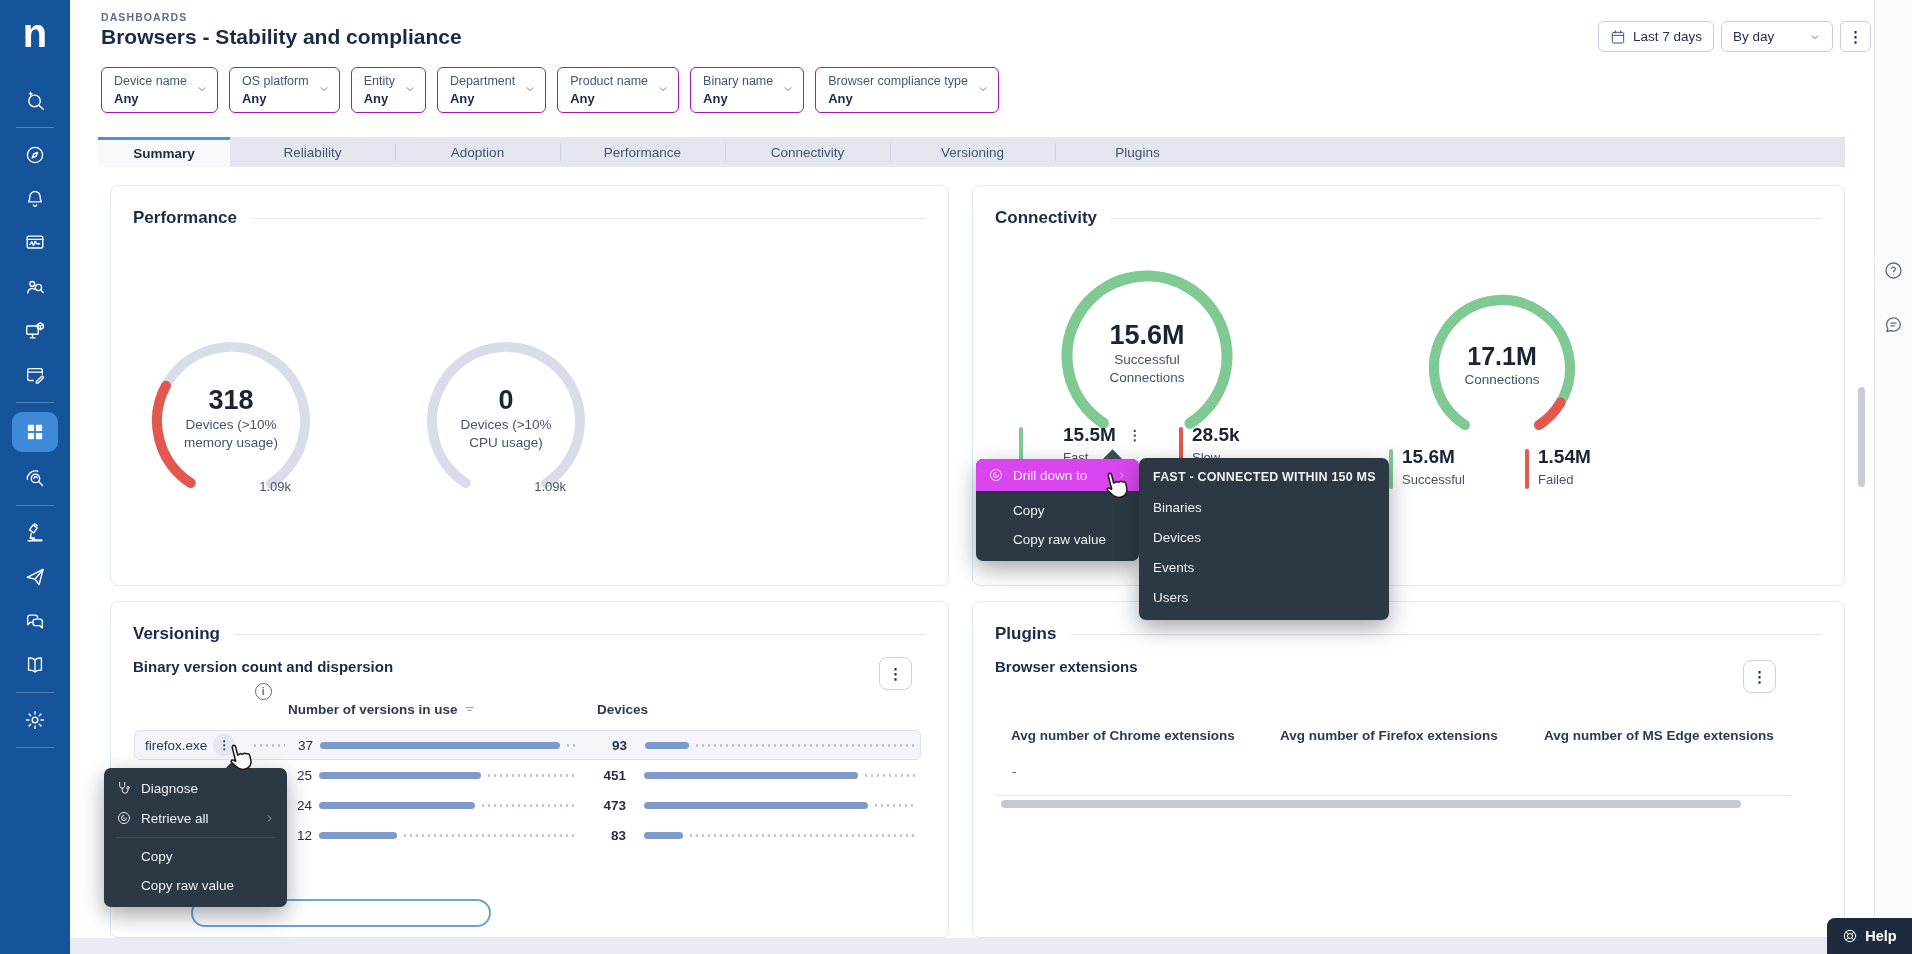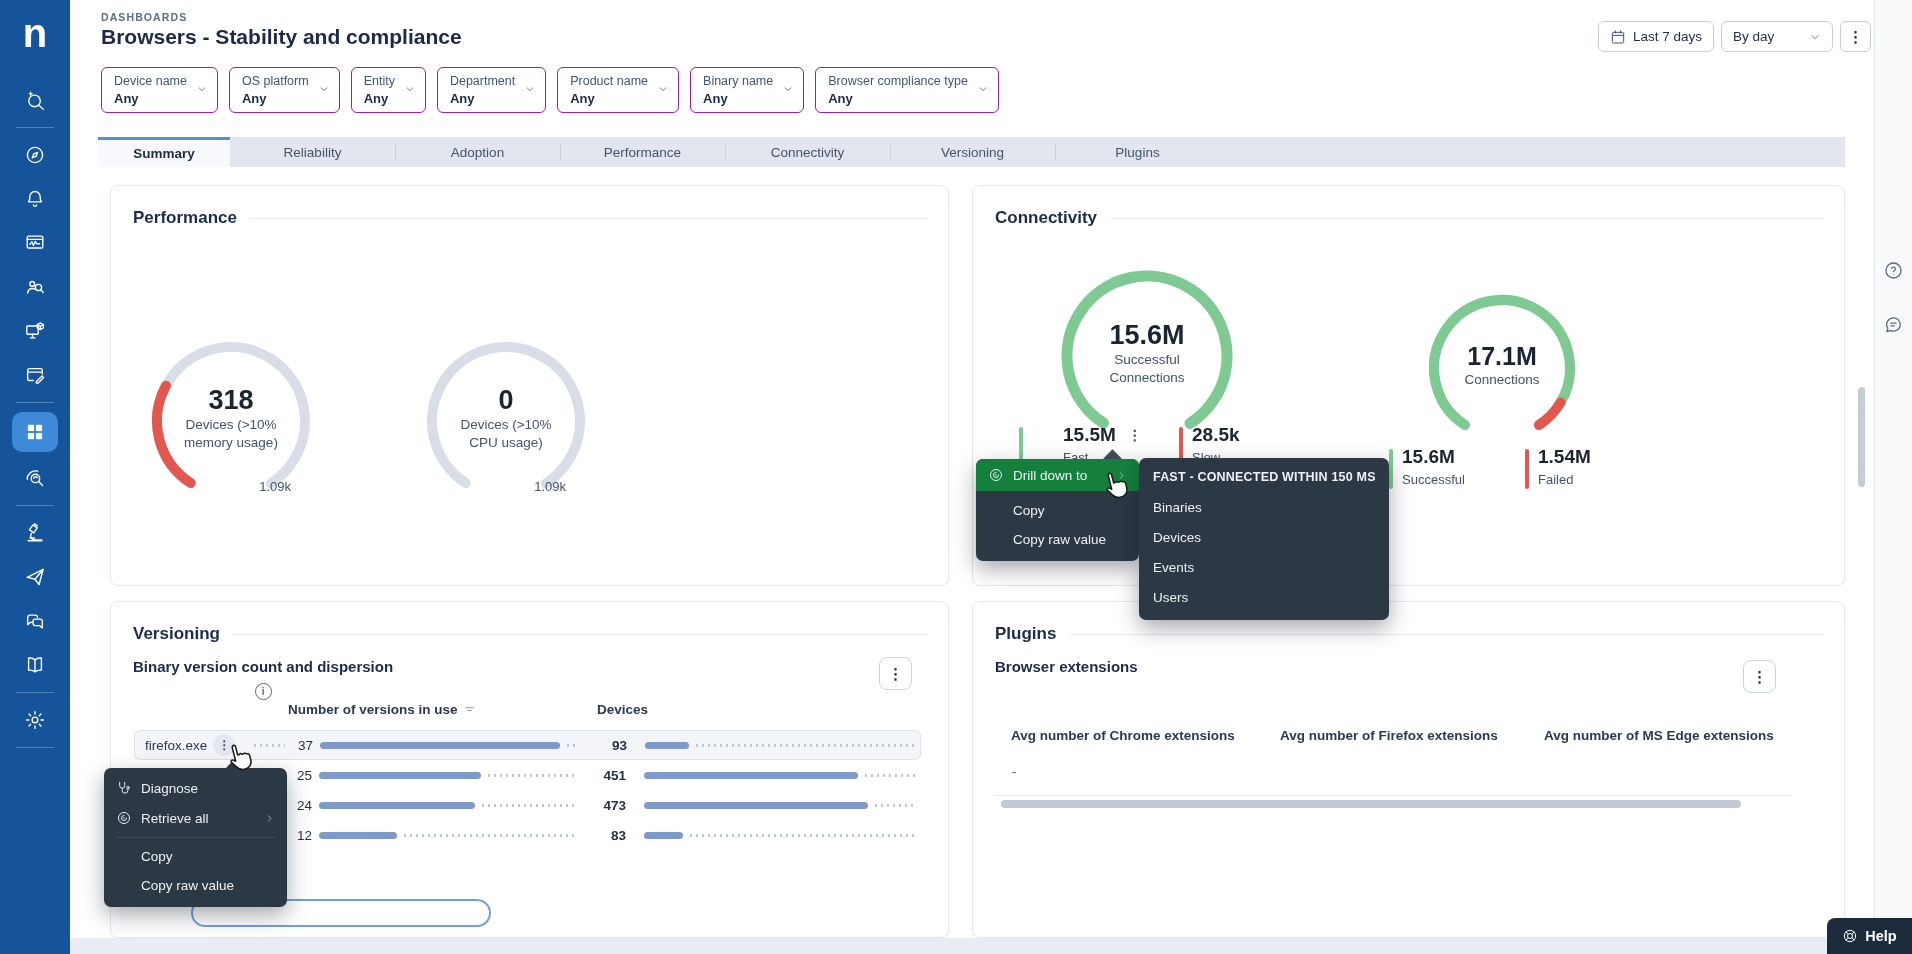--- a/index.html
+++ b/index.html
@@ -85,21 +85,21 @@
   .pcols{position:absolute;left:38px;top:126px;display:flex;}
   .pcol{font-size:13.5px;font-weight:700;color:#2a3a55;white-space:nowrap;overflow:hidden;box-sizing:border-box;}
   .pvals{position:absolute;left:39px;top:162px;display:flex;}
   .pval{font-size:13.5px;color:#44536d;}
   .pdiv{position:absolute;left:22px;top:193px;width:796px;height:1px;background:#e6e9f0;}
   .hscroll{position:absolute;left:28px;top:198px;width:740px;height:8px;border-radius:4px;background:#c3c9d4;cursor:pointer;}
 
   
   .dmenu{position:absolute;background:#2c3844;border-radius:7px;box-shadow:0 8px 22px rgba(15,25,40,.38);color:#eef1f5;font-size:13.5px;z-index:50;}
   .mi{height:30px;display:flex;align-items:center;gap:9px;padding:0 12px;white-space:nowrap;cursor:pointer;}
-  .mi.hl{background:#15803d;border-radius:7px 7px 0 0;height:32px;}
+  .mi.hl{background:#d946ef;border-radius:7px 7px 0 0;height:32px;}
   .mi .sp{flex:1;}
   .mi .chev{color:#cfd6de;display:flex;}
   .mi .mic{display:flex;color:#e7ebf0;}
   .mi.indent{padding-left:37px;height:29px;}
   .mgap{height:5px;}
   .mdiv{height:1px;background:#3e4a57;margin:4px 12px 4px 12px;}
   .marrow{position:absolute;width:13px;height:13px;transform:rotate(45deg);z-index:49;}
   .smhead{padding:12px 14px 8px;font-weight:700;font-size:12.5px;letter-spacing:.2px;white-space:nowrap;}
   .smi{height:30px;display:flex;align-items:center;padding:0 14px;cursor:pointer;}
 

